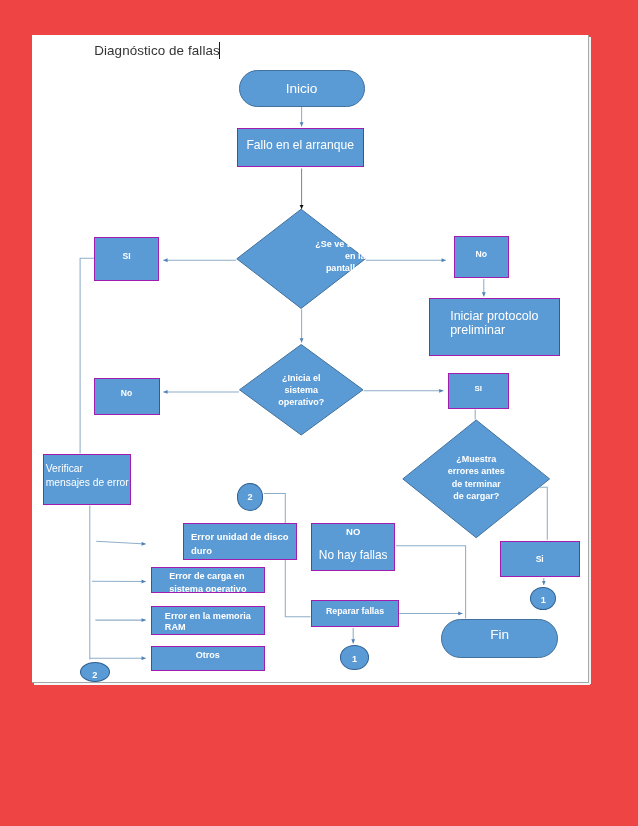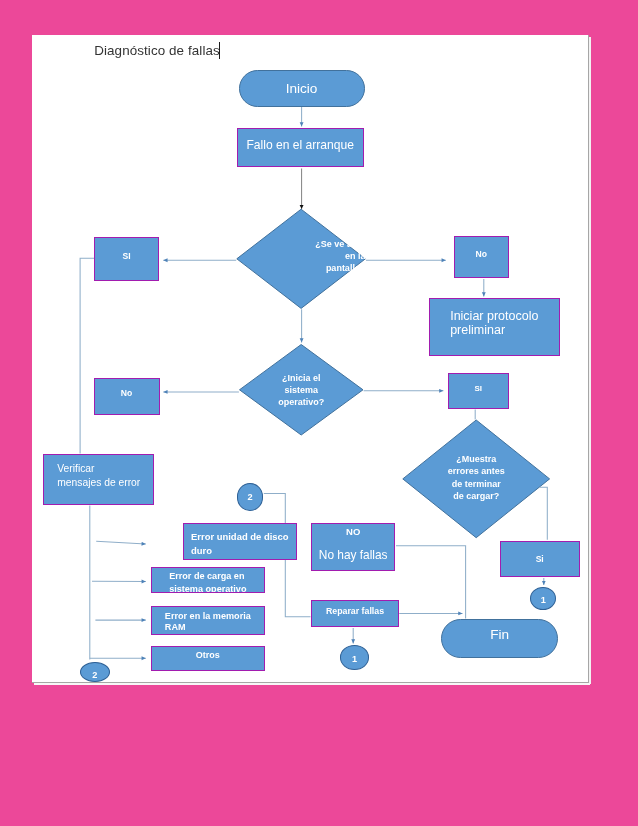--- a/index.html
+++ b/index.html
@@ -1,18 +1,18 @@
 <!DOCTYPE html>
 <html><head>
 <meta charset="utf-8">
 <title>Diagnóstico de fallas</title>
 <style>
   html,body{margin:0;padding:0;background:#fff;}
   body{width:638px;height:826px;overflow:hidden;font-family:"Liberation Sans",sans-serif;}
-  #canvas{position:relative;width:638px;height:826px;background:#ec4899;}
+  #canvas{position:relative;width:638px;height:826px;background:#ef4444;}
   #page{position:absolute;left:32.4px;top:35px;width:556px;height:647px;background:#fff;
         border-right:1px solid #a6a6a6;border-bottom:1px solid #a6a6a6;}
   #pageshadow{position:absolute;left:589.4px;top:36.5px;width:1.6px;height:647px;background:#f2f2f2;}
   #pageshadow2{position:absolute;left:33.9px;top:683px;width:556px;height:1.6px;background:#f7f7f7;}
   .title{position:absolute;left:94.2px;top:42.3px;font-size:13.4px;color:#333333;
          font-family:"Liberation Sans",sans-serif;white-space:nowrap;letter-spacing:0.1px;}
   .caret{display:inline-block;width:1.1px;height:16.7px;background:#1a1a1a;vertical-align:-4.2px;margin-left:-0.6px;}
   .shape{position:absolute;background:#5b9bd5;color:#ffffff;display:flex;align-items:center;
          justify-content:center;text-align:left;box-sizing:border-box;overflow:hidden;}
   .rect{border:1px solid #a21caf;}
@@ -98,21 +98,21 @@
       </div>
 
     <div class="shape rect" style="left:93.5px;top:377.5px;width:66.1px;height:37.1px;font-size:8.6px;font-weight:bold;padding-bottom:5.5px;">
         <span>No</span>
       </div>
 
     <div class="shape rect" style="left:447.8px;top:373.1px;width:60.9px;height:35.6px;font-size:8px;font-weight:bold;padding-bottom:5.5px;">
         <span>SI</span>
       </div>
 
-    <div class="shape rect" style="left:43.3px;top:453.9px;width:111px;height:51px;font-size:10.3px;line-height:14.1px;padding-bottom:7px;">
+    <div class="shape rect" style="left:43.3px;top:453.9px;width:88px;height:51px;font-size:10.3px;line-height:14.1px;padding-bottom:7px;">
         <div>
          <span class="t">Verificar</span>
          <span class="t">mensajes de error</span>
         </div>
       </div>
 
     <div class="shape rect" style="left:151px;top:522.7px;width:113.6px;height:37px;font-size:9.45px;font-weight:bold;line-height:13.2px;padding-top:5px;margin-left:32px;">
         <div>
          <span class="t">Error unidad de disco</span>
          <span class="t">duro</span>

